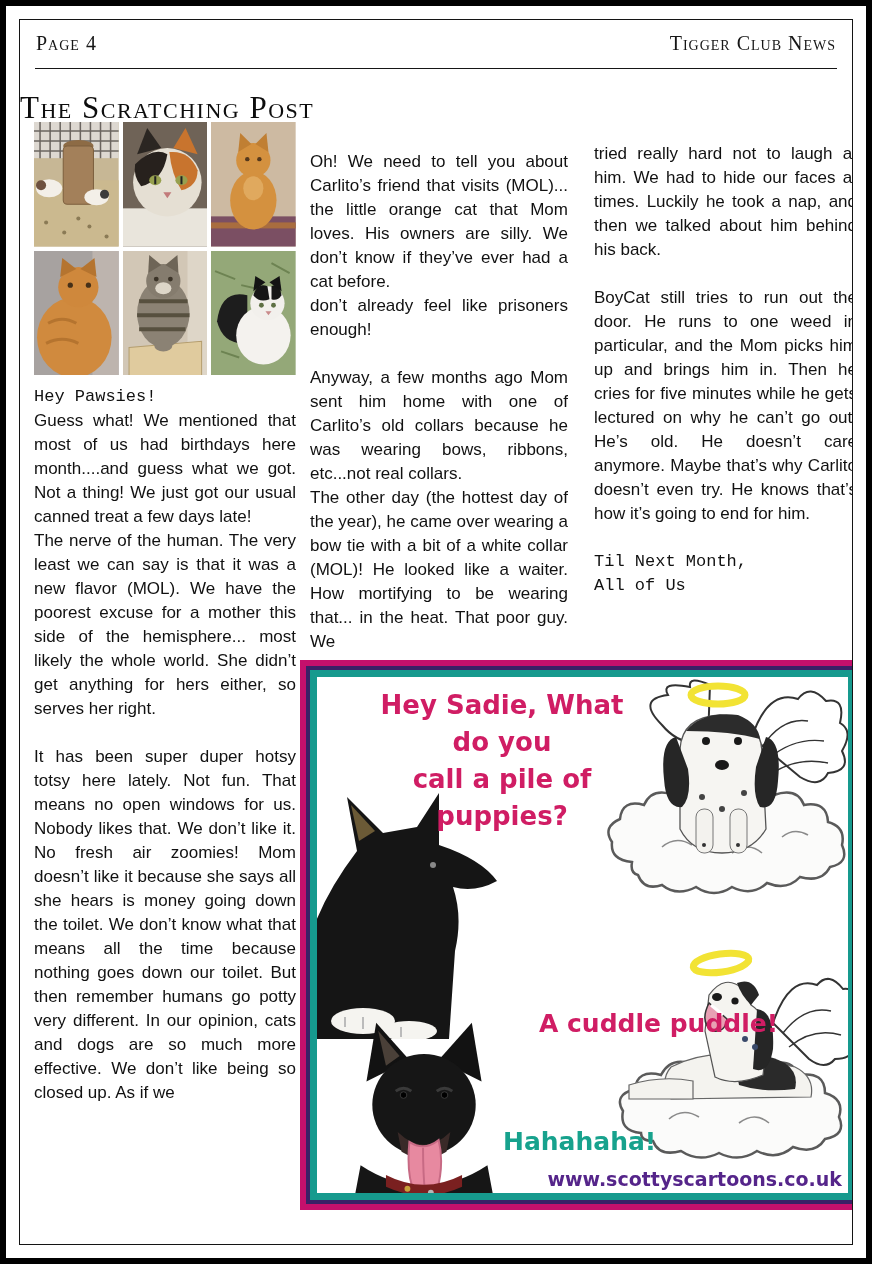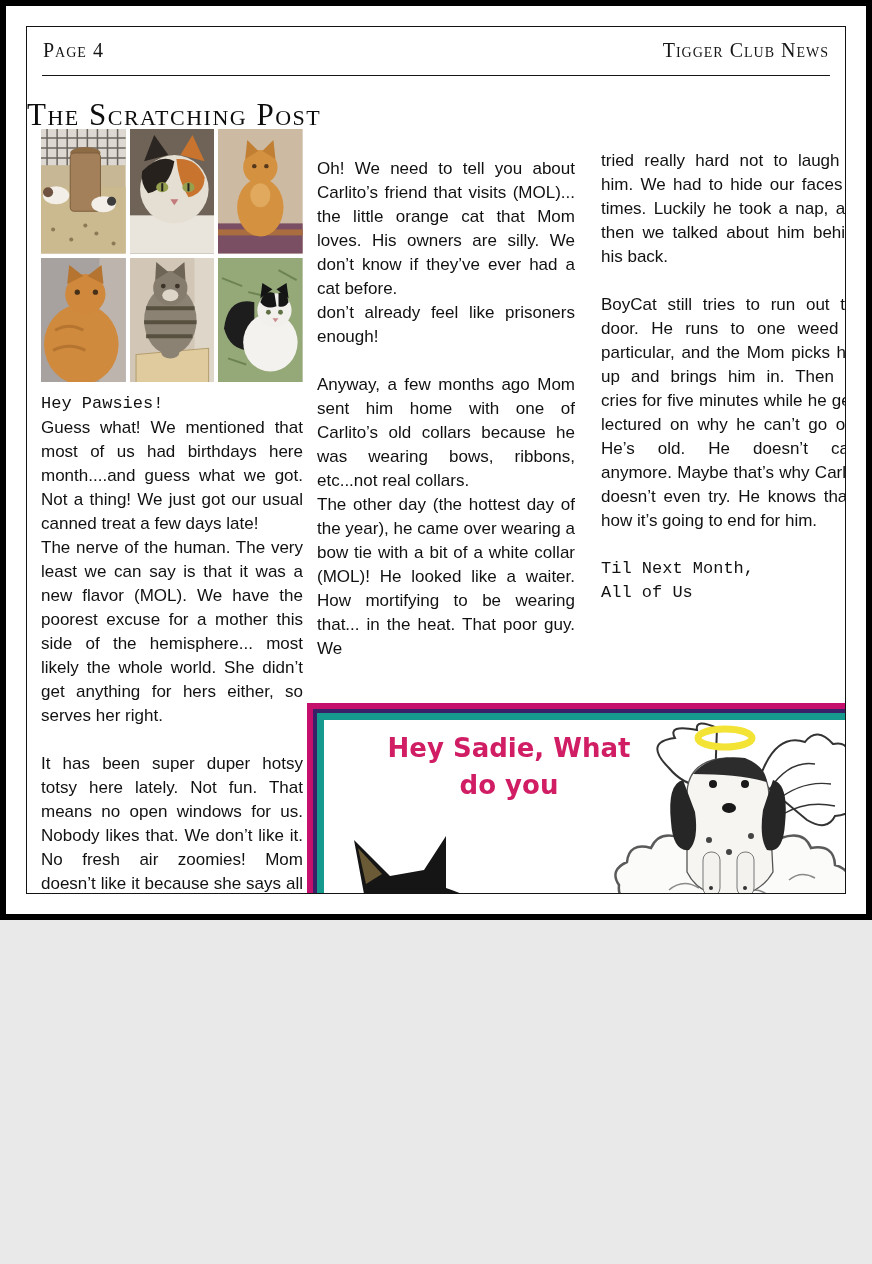--- a/index.html
+++ b/index.html
@@ -1,17 +1,17 @@
 <!DOCTYPE html>
 <html style="--pink: #d01d64; --teal: #17a28d; --purple: #55258a; --bpink: #c4106c; --bpurple: #3a2066; --bteal: #169a8e; --halo: #f2e334;"><head>
 <meta charset="utf-8">
 <style>
   html,body{margin:0;padding:0;background:#e9e9e9;}
-  .page{width:872px;height:920px;box-sizing:border-box;background:#fff;
-        border:6px solid #000;padding:20px;position:relative;}
+  .page{width:872px;height:1264px;box-sizing:border-box;background:#fff;
+        border:6px solid #000;padding:13px;position:relative;}
   .inner{width:100%;height:100%;box-sizing:border-box;border:1px solid #141414;
          position:relative;background:#fff;overflow:hidden;
          font-family:"Liberation Sans", sans-serif;color:#111;}
   
   .hdr{position:absolute;left:16px;right:16px;top:12px;display:flex;
        justify-content:space-between;font-family:"Liberation Serif", serif;
        font-variant:small-caps;font-size:20px;letter-spacing:1px;color:#161616;}
   .hdr-rule{position:absolute;left:15px;right:15px;top:48px;border-top:1.6px solid #161616;}
   .title{position:absolute;left:0;right:0;top:62px;text-align:left;
          font-family:"Liberation Serif", serif;font-variant:small-caps;
@@ -23,21 +23,21 @@
   .col3{left:574px;top:122px;width:263px;}
   .para{margin:0;text-align:justify;}
   .para.gap{margin-top:24px;}
   .para.plain{text-align:left;font-family:Liberation Mono, monospace;}
   
   .collage{display:grid;grid-template-columns:repeat(3,1fr);grid-template-rows:repeat(2,1fr);
            gap:4px;width:262px;height:253px;margin-bottom:10px;}
   .photo{overflow:hidden;}
   .photo svg{display:block;width:100%;height:100%;}
   
-  .cartoon{position:absolute;left:280px;top:676px;width:565px;height:550px;
+  .cartoon{position:absolute;left:280px;top:640px;width:565px;height:550px;
            box-sizing:border-box;border:6px solid var(--bpink,#c4106c);
            background:var(--bpurple,#3a2066);padding:4px;z-index:5;}
   .cartoon-in{width:100%;height:100%;box-sizing:border-box;
               border:7px solid var(--bteal,#169a8e);background:#fff;
               position:relative;overflow:hidden;
               font-family:"DejaVu Sans", sans-serif;font-weight:bold;}
   .speech{position:absolute;white-space:nowrap;}
   .q{left:55px;top:10px;width:260px;text-align:center;color:var(--pink,#d01d64);
      font-size:26px;line-height:37px;white-space:normal;}
   .a1{left:132px;top:232px;color:var(--teal,#17a28d);font-size:24px;}
@@ -244,20 +244,21 @@
           <path d="M62,128 Q58,170 72,188 Q84,194 90,180 Q98,150 92,126 Q77,138 62,128Z" fill="#e789a0" stroke="#c76a84" stroke-width="2"></path>
           <path d="M76,134 Q76,160 78,180" stroke="#c76a84" stroke-width="2" fill="none"></path>
           <path d="M12,152 Q42,172 77,174 Q112,172 142,152 L152,205 L2,205 Z" fill="#161616"></path>
           <path d="M38,162 Q77,182 116,162 L116,174 Q77,192 38,174Z" fill="#7a2020"></path>
           <circle cx="60" cy="176" r="3" fill="#c8a23a"></circle>
             <circle cx="84" cy="180" r="3" fill="#b8b8b8"></circle>
         </svg>
 
         <div class="speech q">
           <span>Hey Sadie, What do you</span><br>
+          <span>call a pile of puppies?</span>
         </div>
         <div class="speech a2">A cuddle puddle!</div>
         <div class="speech a3">Hahahaha!</div>
         <div class="site">www.scottyscartoons.co.uk</div>
       </div>
     </div>
 
   </div>
 </div>
 

